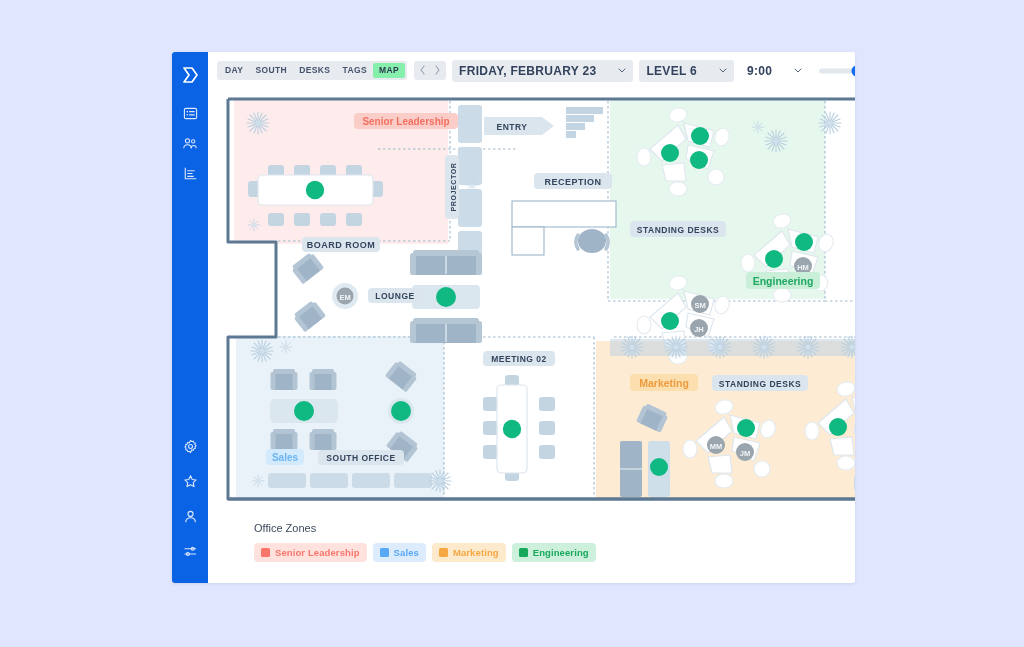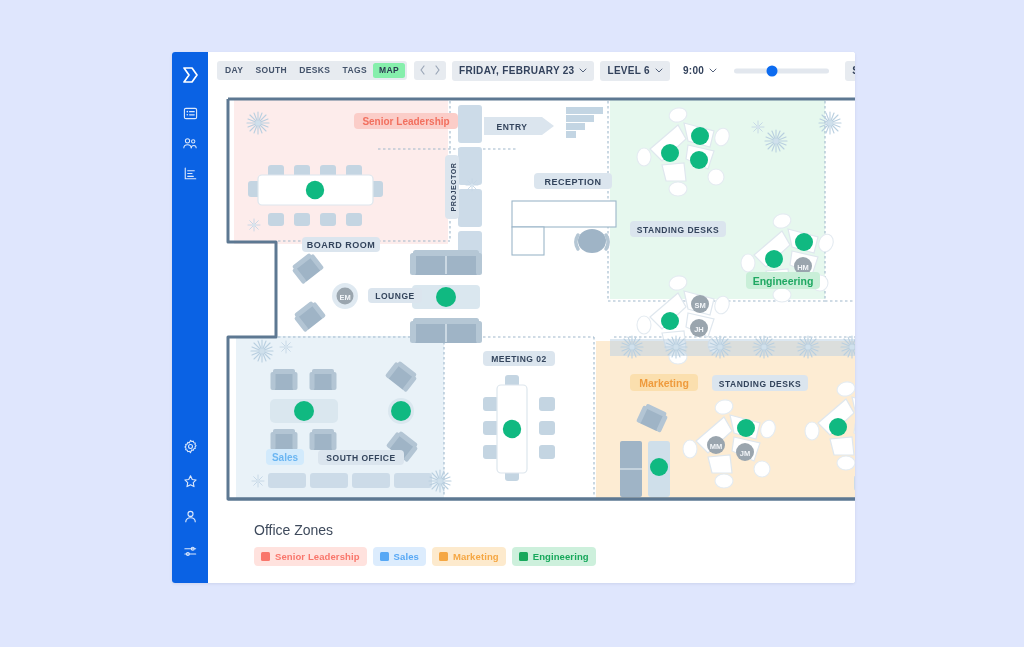--- a/index.html
+++ b/index.html
@@ -65,24 +65,24 @@
   .seg-item.active{ background:#86efac; color:#2b3a52; }
   .arrow-group{
     display:flex; align-items:center; background:#e7ebf0;
     border-radius:3px; padding:2px 1px; margin-left:1px;
   }
   .arrow-btn{
     width:15px;height:15px;display:flex;align-items:center;justify-content:center;
     color:#97a3b4; cursor:pointer;
   }
   .pill{
-    display:flex;align-items:center;gap:5px;
+    display:flex;align-items:center;gap:22px;
     background:#e7ebf0;border-radius:3px;
     padding:5px 7px; color:#33425c;
-    font-weight:bold; letter-spacing:.3px; font-size:10px; line-height:1;
+    font-weight:bold; letter-spacing:.3px; font-size:12px; line-height:1;
     cursor:pointer; white-space:nowrap;
   }
   .pill.plain{ background:transparent;align-items:center; }
   .caret{ display:inline-block; }
   .caret svg{ display:block; }
   #time-slider{
     flex:0 0 95px; height:16px; display:flex; align-items:center; position:relative;
     margin:0 4px; cursor:pointer;
   }
   #slider-track{
@@ -105,21 +105,21 @@
     width:760px; height:420px;
   }
   #floorplan svg{ display:block; }
 
   
   #legend{
     flex:0 0 73px; background:#fff;
     padding:12px 0 0 46px;
   }
   #legend-title{
-    font-size:14px; color:#3e4a5c; margin-bottom:9px;
+    font-size:11px; color:#3e4a5c; margin-bottom:9px;
   }
   #legend-items{ display:flex; align-items:center; gap:6px; }
   .legend-chip{
     display:flex;align-items:center;gap:5px;
     border-radius:4px; padding:4px 7px;
     font-size:9.5px; font-weight:bold; letter-spacing:.1px;
     cursor:pointer; white-space:nowrap;
   }
   .swatch{ width:9px;height:9px;border-radius:1.5px;flex:0 0 9px; }
 </style>

